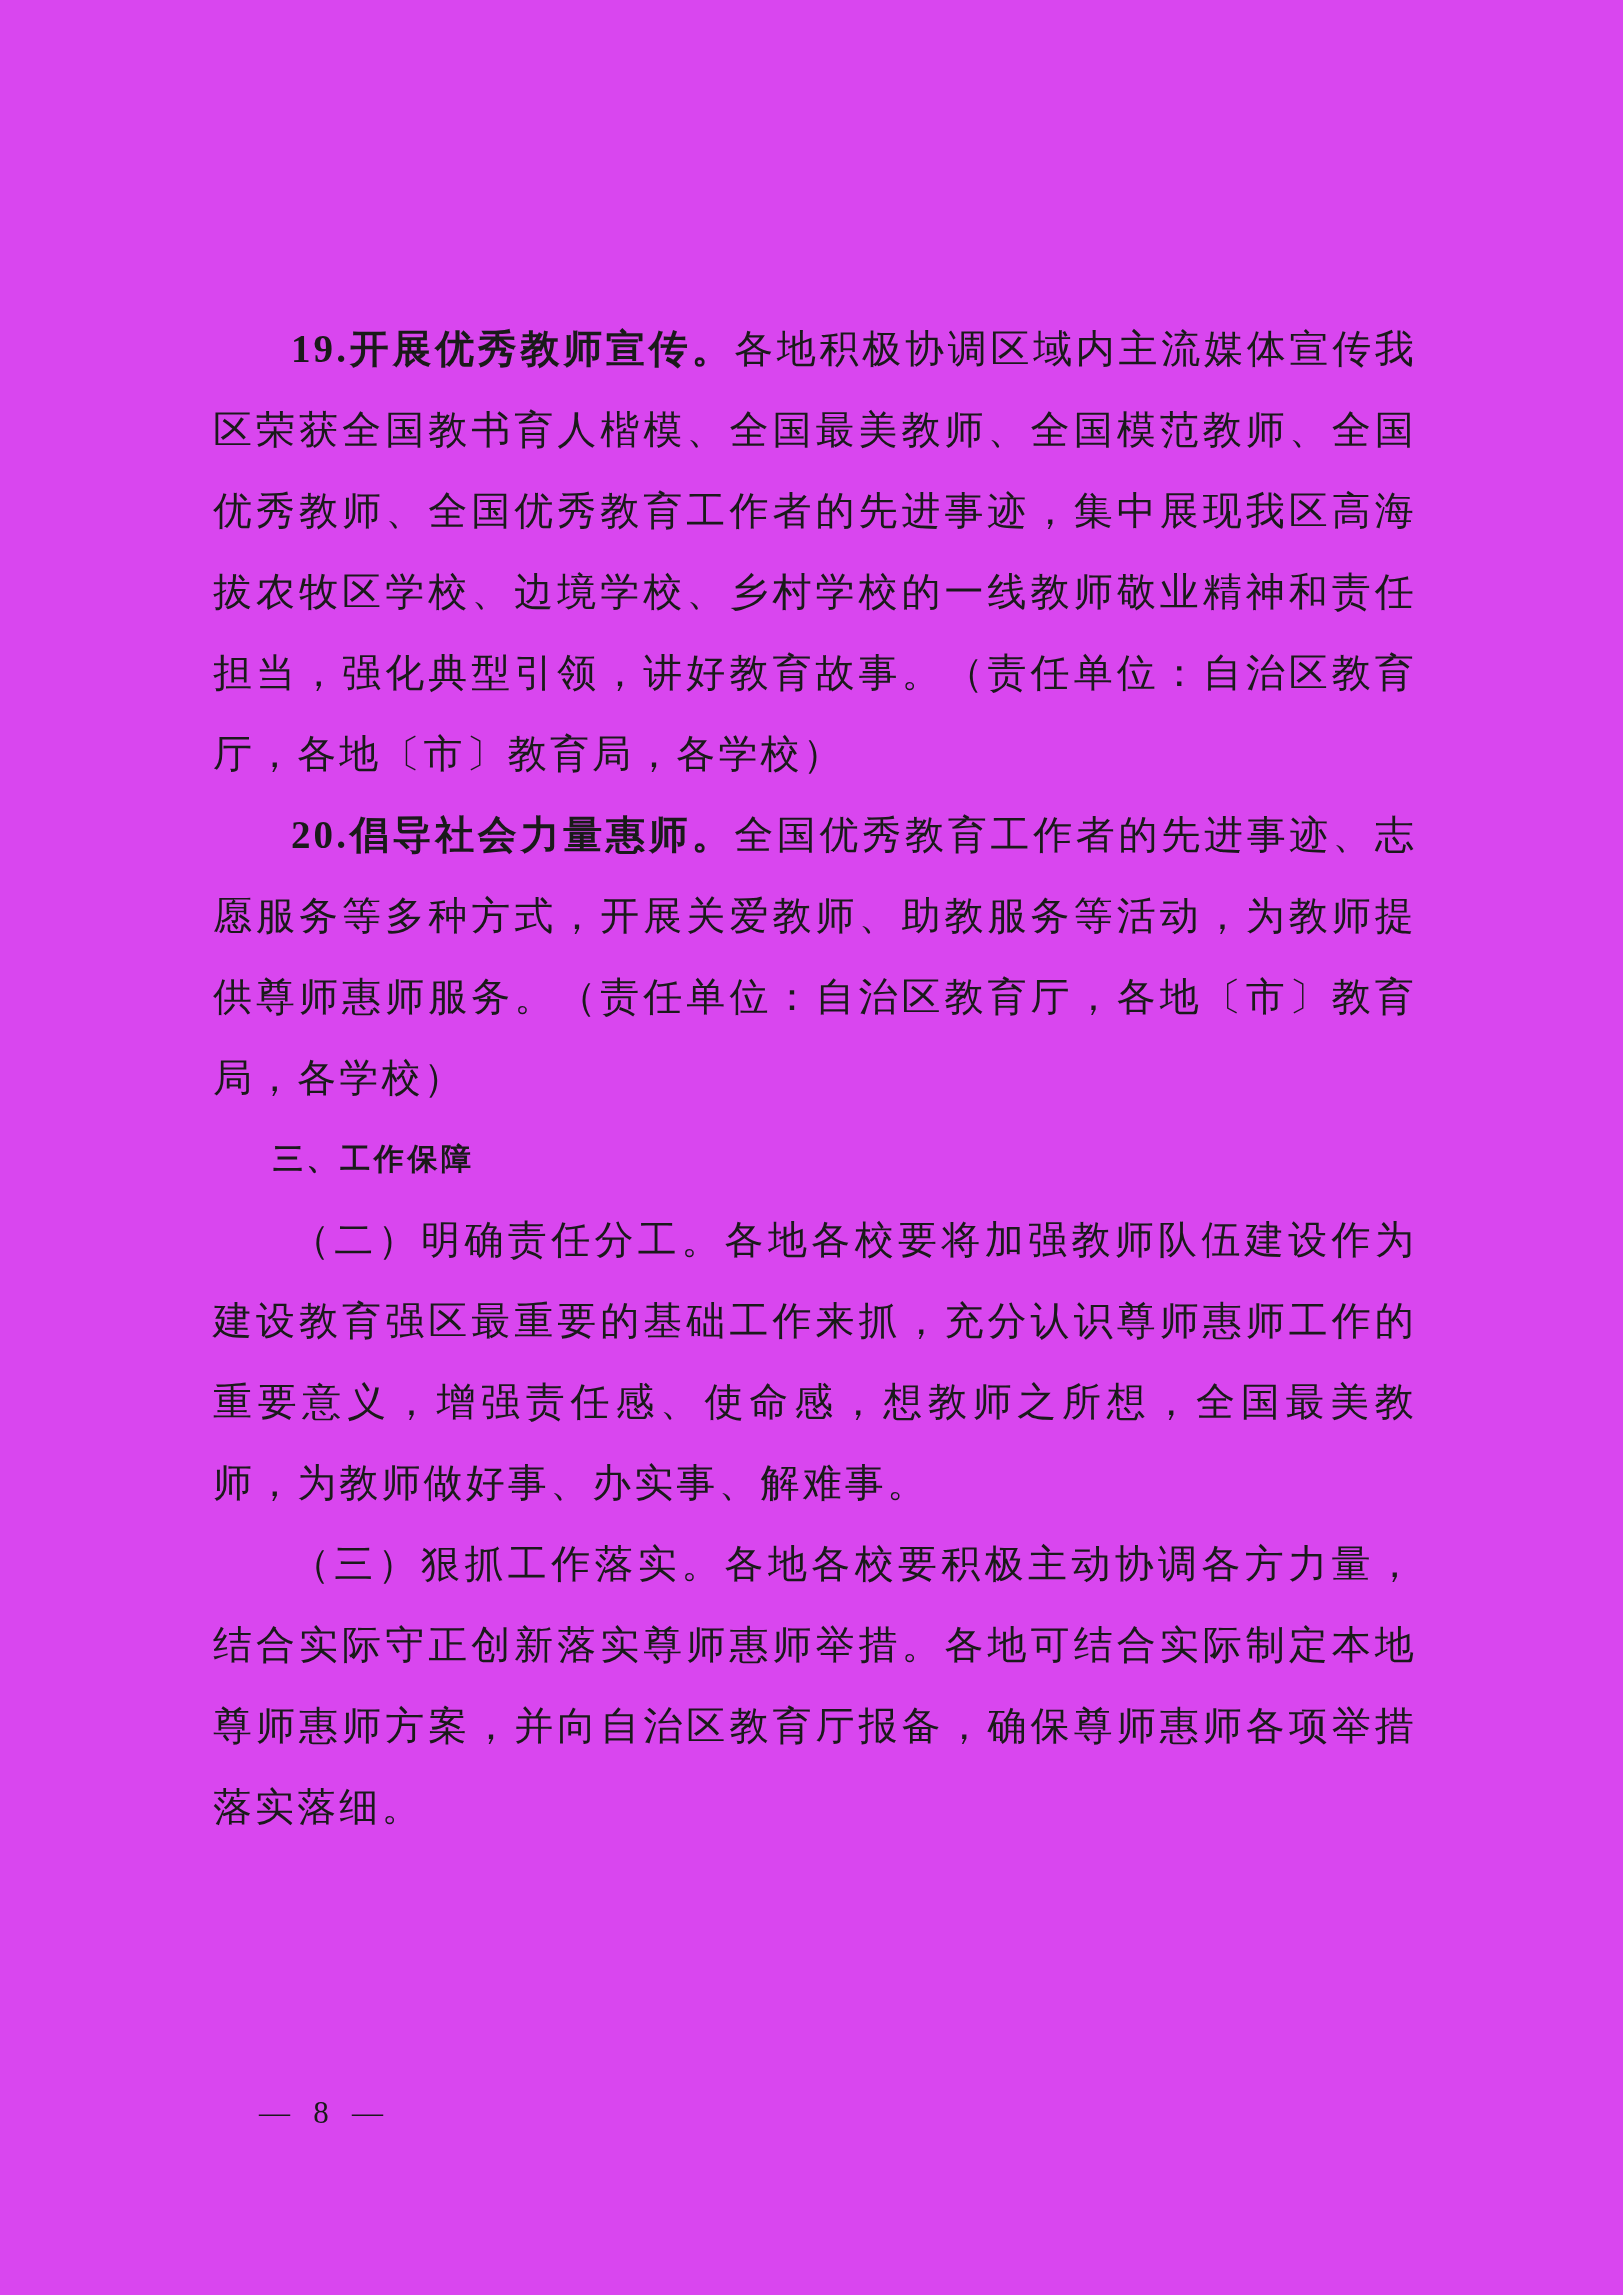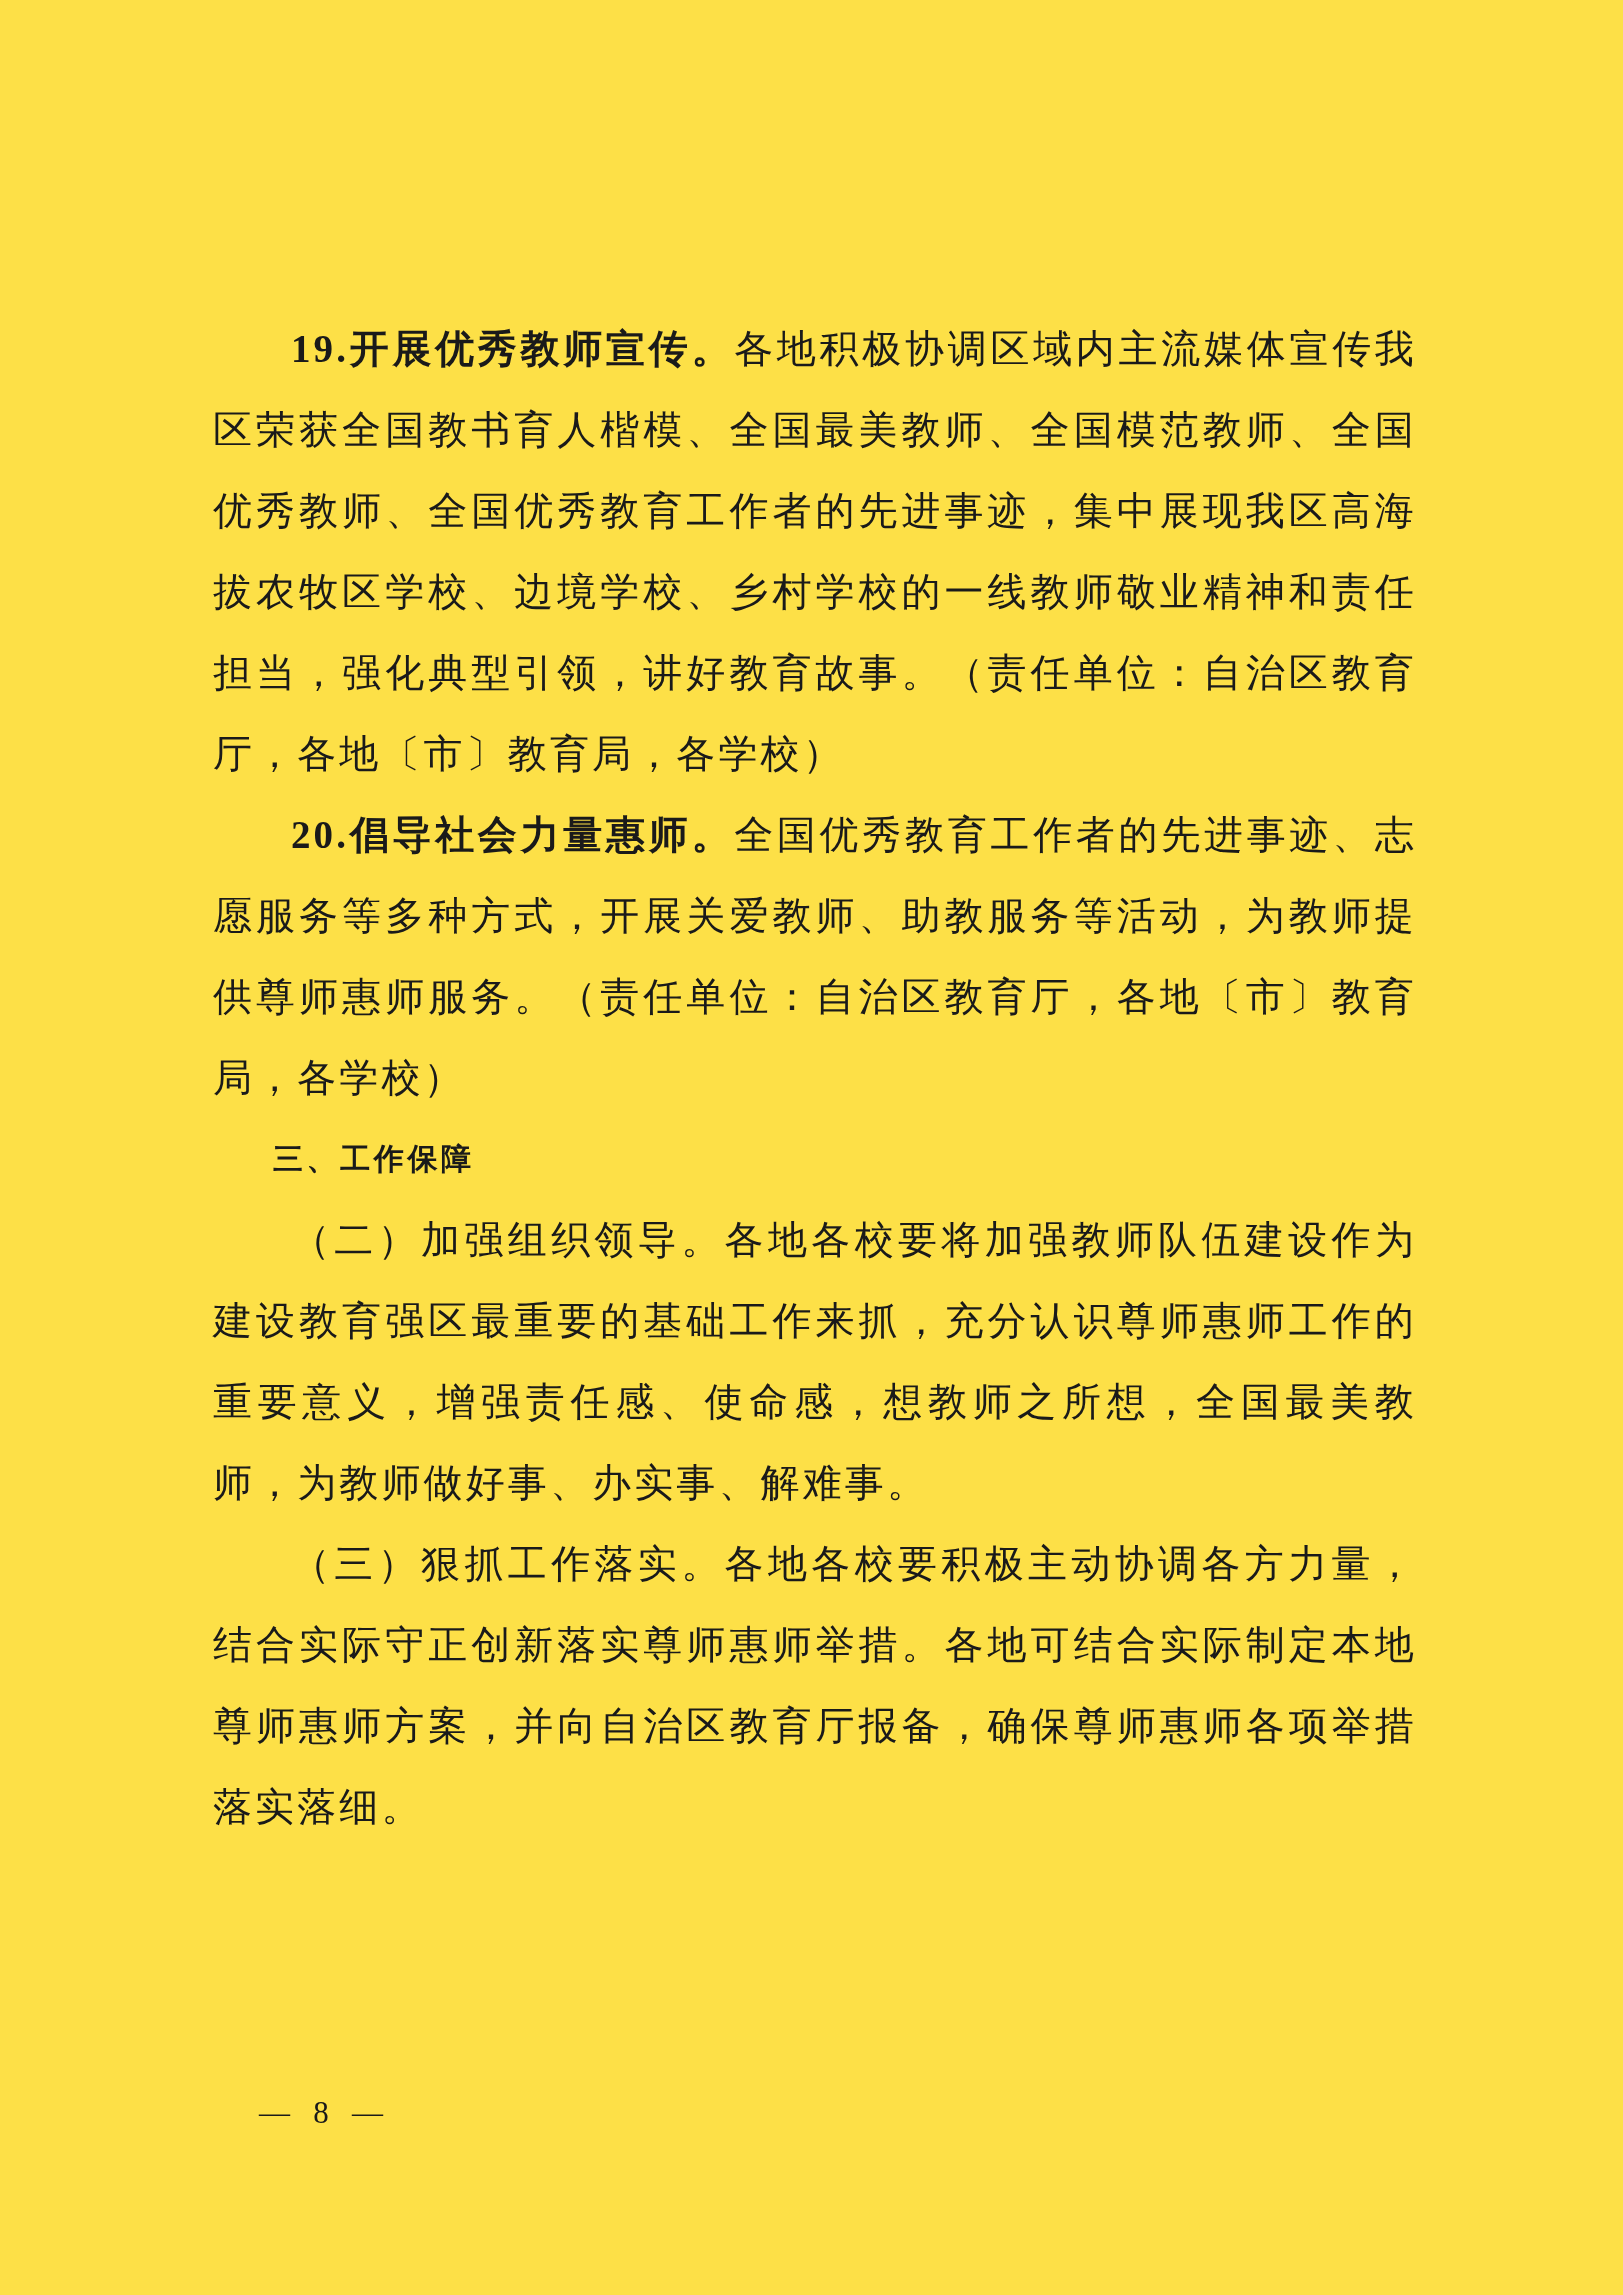--- a/index.html
+++ b/index.html
@@ -5,21 +5,21 @@
   html, body {
     margin: 0;
     padding: 0;
     background: #888;
   }
   .page {
     position: relative;
     width: 1623px;
     height: 2295px;
     margin: 0 auto;
-    background: #fde047;
+    background: #d946ef;
     color: #1a1a1a;
     overflow: hidden;
   }
   .content {
     position: absolute;
     left: 213px;
     top: 308px;
     width: 1204px;
     font-family: "Liberation Serif", serif;
     font-size: 39px;
@@ -64,21 +64,21 @@
 <div class="page">
   <div class="content">
 
     <p class="para"><span class="lead-bold">19.开展优秀教师宣传。</span><span>各地积极协调区域内主流媒体宣传我区荣获全国教书育人楷模、全国最美教师、全国模范教师、全国优秀教师、全国优秀教育工作者的先进事迹，集中展现我区高海拔农牧区学校、边境学校、乡村学校的一线教师敬业精神和责任担当，强化典型引领，讲好教育故事。（责任单位：自治区教育厅，各地〔市〕教育局，各学校）</span></p>
 
     <p class="para"><span class="lead-bold">20.倡导社会力量惠师。</span><span>全国优秀教育工作者的先进事迹、志愿服务等多种方式，开展关爱教师、助教服务等活动，为教师提供尊师惠师服务。（责任单位：自治区教育厅，各地〔市〕教育局，各学校）</span></p>
 
     <h3 class="section-heading">三、工作保障</h3>
 
 
-    <p class="para"><span class="lead-kai">（二）加强组织领导。</span><span>各地各校要将加强教师队伍建设作为建设教育强区最重要的基础工作来抓，充分认识尊师惠师工作的重要意义，增强责任感、使命感，想教师之所想，全国最美教师，为教师做好事、办实事、解难事。</span></p>
+    <p class="para"><span class="lead-kai">（二）明确责任分工。</span><span>各地各校要将加强教师队伍建设作为建设教育强区最重要的基础工作来抓，充分认识尊师惠师工作的重要意义，增强责任感、使命感，想教师之所想，全国最美教师，为教师做好事、办实事、解难事。</span></p>
 
     <p class="para"><span class="lead-kai">（三）狠抓工作落实。</span><span>各地各校要积极主动协调各方力量，结合实际守正创新落实尊师惠师举措。各地可结合实际制定本地尊师惠师方案，并向自治区教育厅报备，确保尊师惠师各项举措落实落细。</span></p>
 
   </div>
 
   <div class="page-number">— 8 —</div>
 </div>
 
 
 </body></html>

